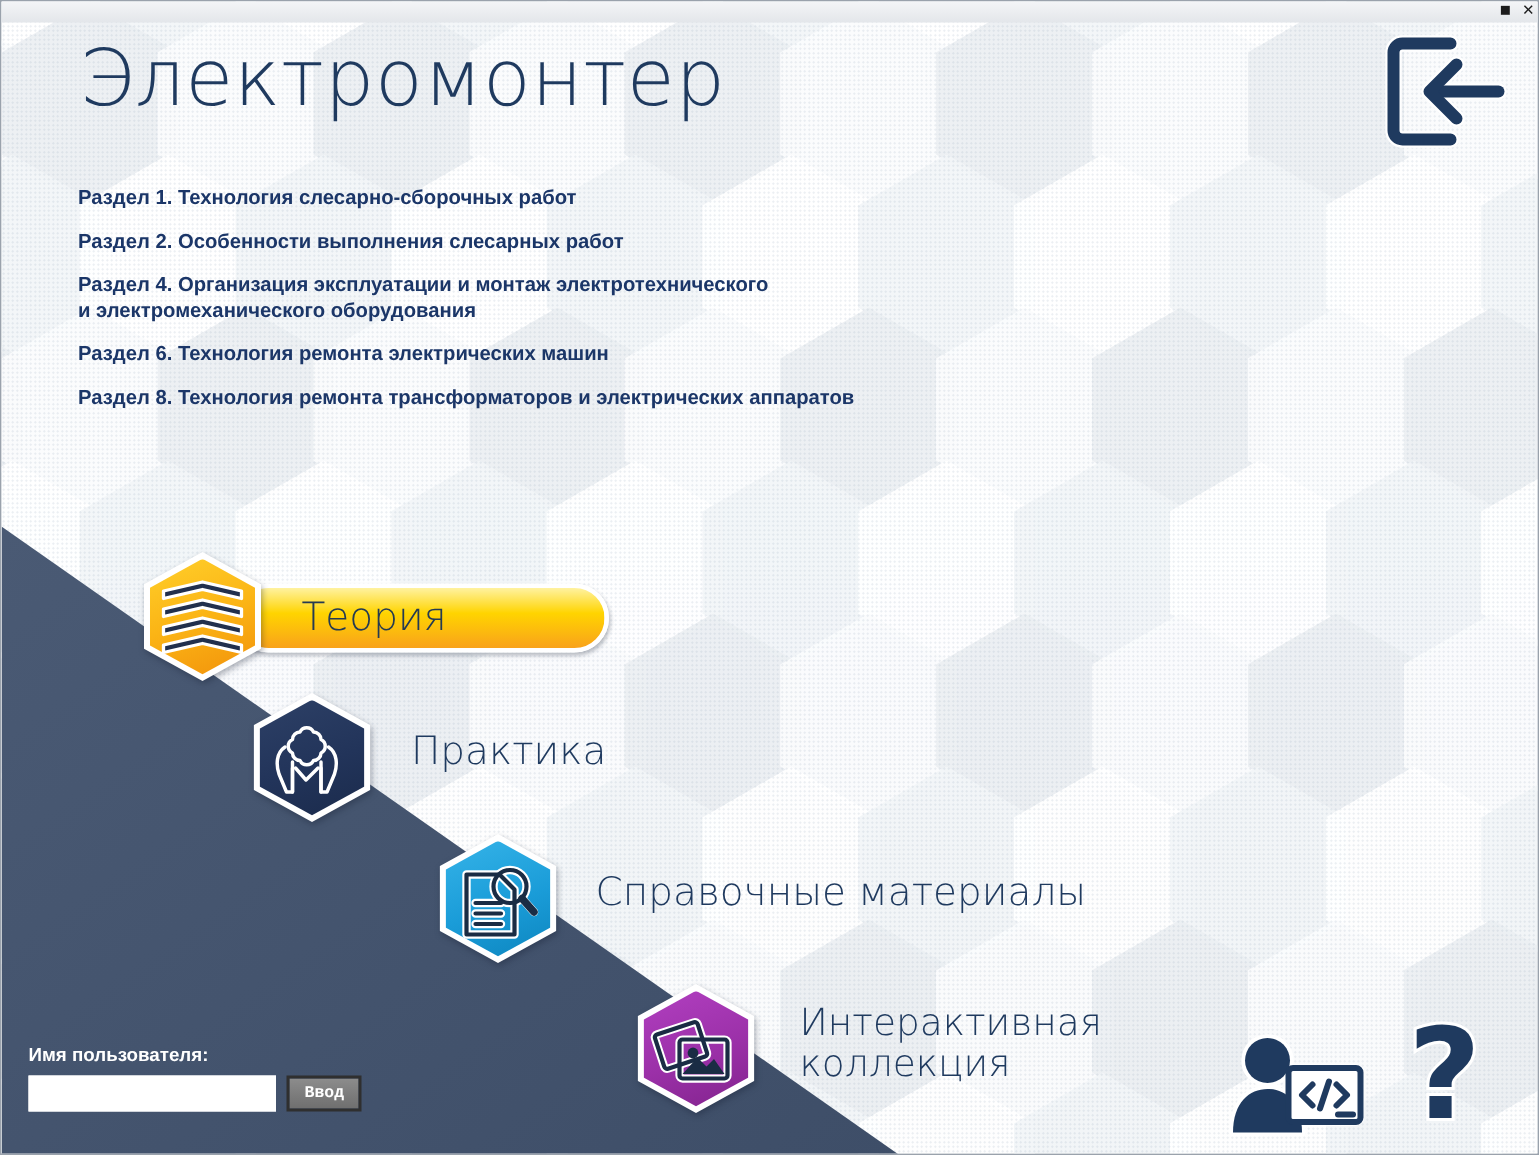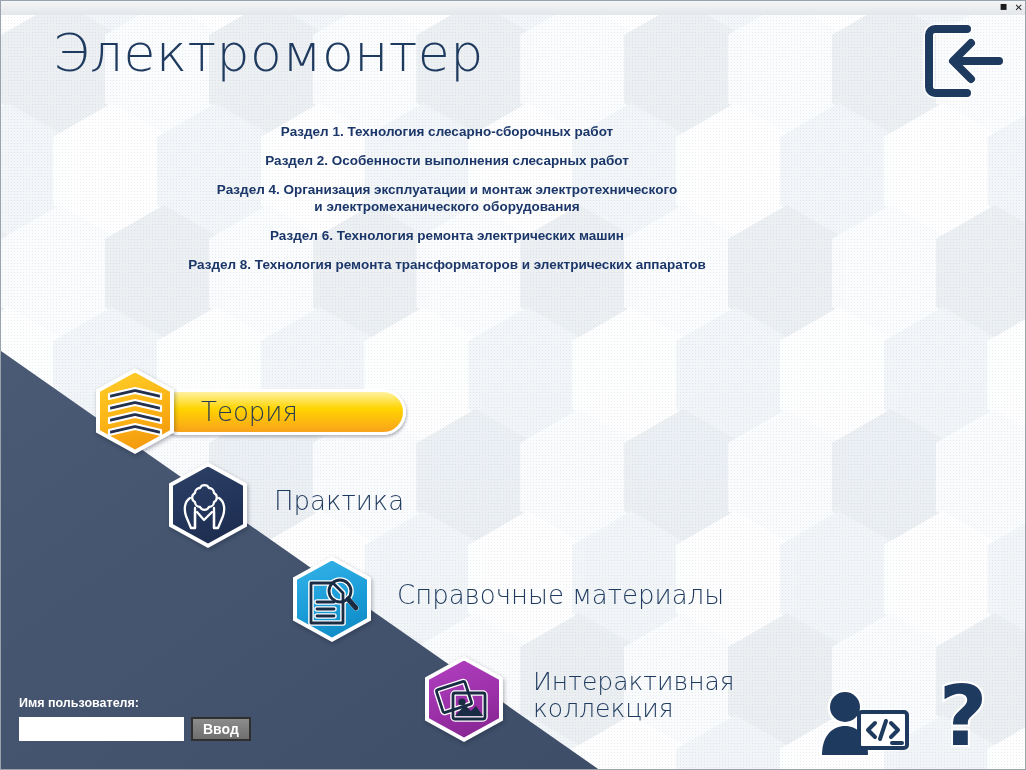--- a/index.html
+++ b/index.html
@@ -65,22 +65,22 @@
   }
 
   
   .exit-icon{
     position:absolute; right:18px; top:20px;
     width:86px; height:80px; z-index:30; cursor:pointer;
   }
 
   
   .sections{
-    position:absolute; left:66px; top:122px;
-    width:760px; z-index:20;text-align:center;
+    position:absolute; left:51px; top:122px;
+    width:760px; z-index:20;
   }
   .section-item{
     color:#1b3668;
     font-size:13.5px; font-weight:bold;
     line-height:17px;
     margin-bottom:12px;
     cursor:pointer;
     white-space:pre-line;
     font-family:"Liberation Sans", sans-serif;
   }
@@ -138,23 +138,23 @@
   .login-input{
     width:165px; height:24px;
     background:#ffffff; border:1px solid #ffffff;
     font-size:12px; padding:0 4px;
     font-family:"Liberation Sans", sans-serif;
   }
   .login-btn{
     height:24px; padding:0 10px;
     background:linear-gradient(#8c8c8c,#6f6f6f);
     border:2px solid #2f2f2f;
-    color:#ffffff; font-size:14px; font-weight:bold;
+    color:#ffffff; font-size:11px; font-weight:bold;
     cursor:pointer;
-    font-family:Liberation Sans, sans-serif;
+    font-family:Liberation Mono, monospace;
   }
 
   
   .dev-icon{ position:absolute; right:112px; bottom:8px; width:96px; height:80px; z-index:30; cursor:pointer; }
   .help-icon{ position:absolute; right:24px; bottom:8px; width:76px; height:84px; z-index:30; cursor:pointer; }
 </style>
 </head>
 <body>
 
 <div id="app">

